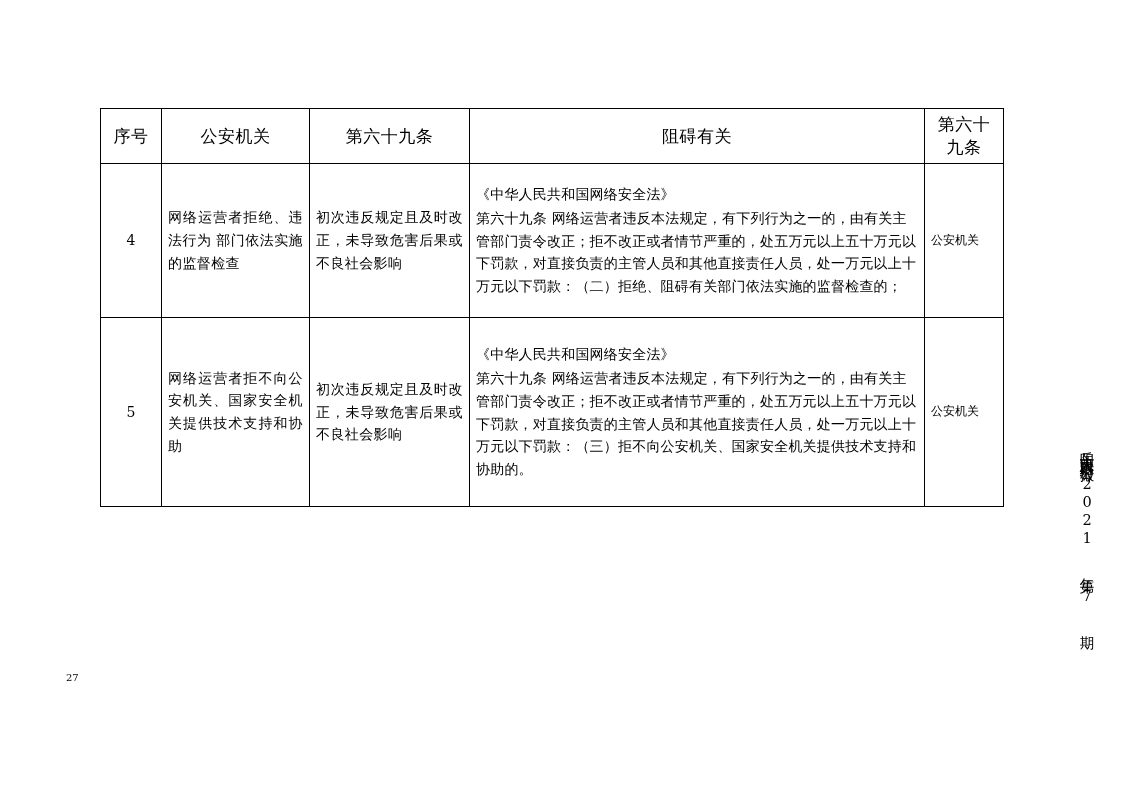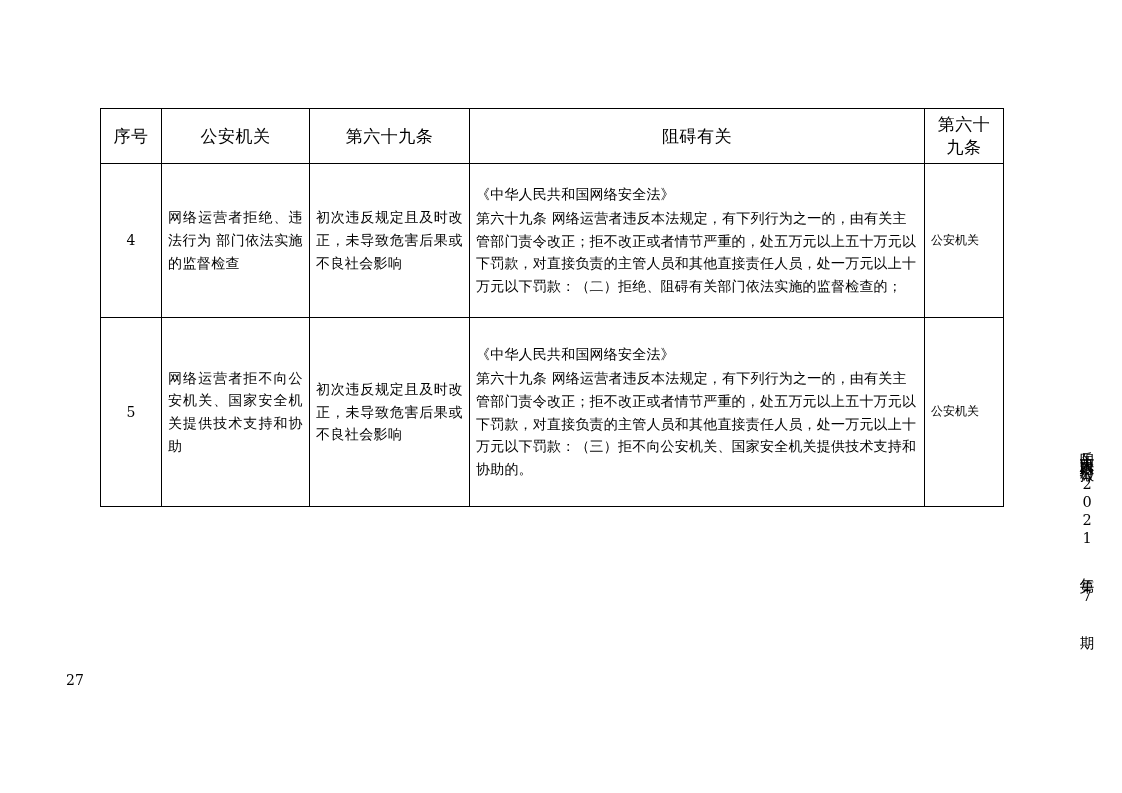--- a/index.html
+++ b/index.html
@@ -92,21 +92,21 @@
   }
 
   tr.row-4 td { height: 145px; }
   tr.row-5 td { height: 180px; }
 
   
   .page-number {
     position: absolute;
     left: 66px;
     top: 672px;
-    font-size: 14px;
+    font-size: 10px;
     font-family: "DejaVu Serif", "Liberation Serif", serif;
   }
 
   
   .sidebar-vertical {
     position: absolute;
     right: 28px;
     top: 440px;
     width: 26px;
     height: 290px;

